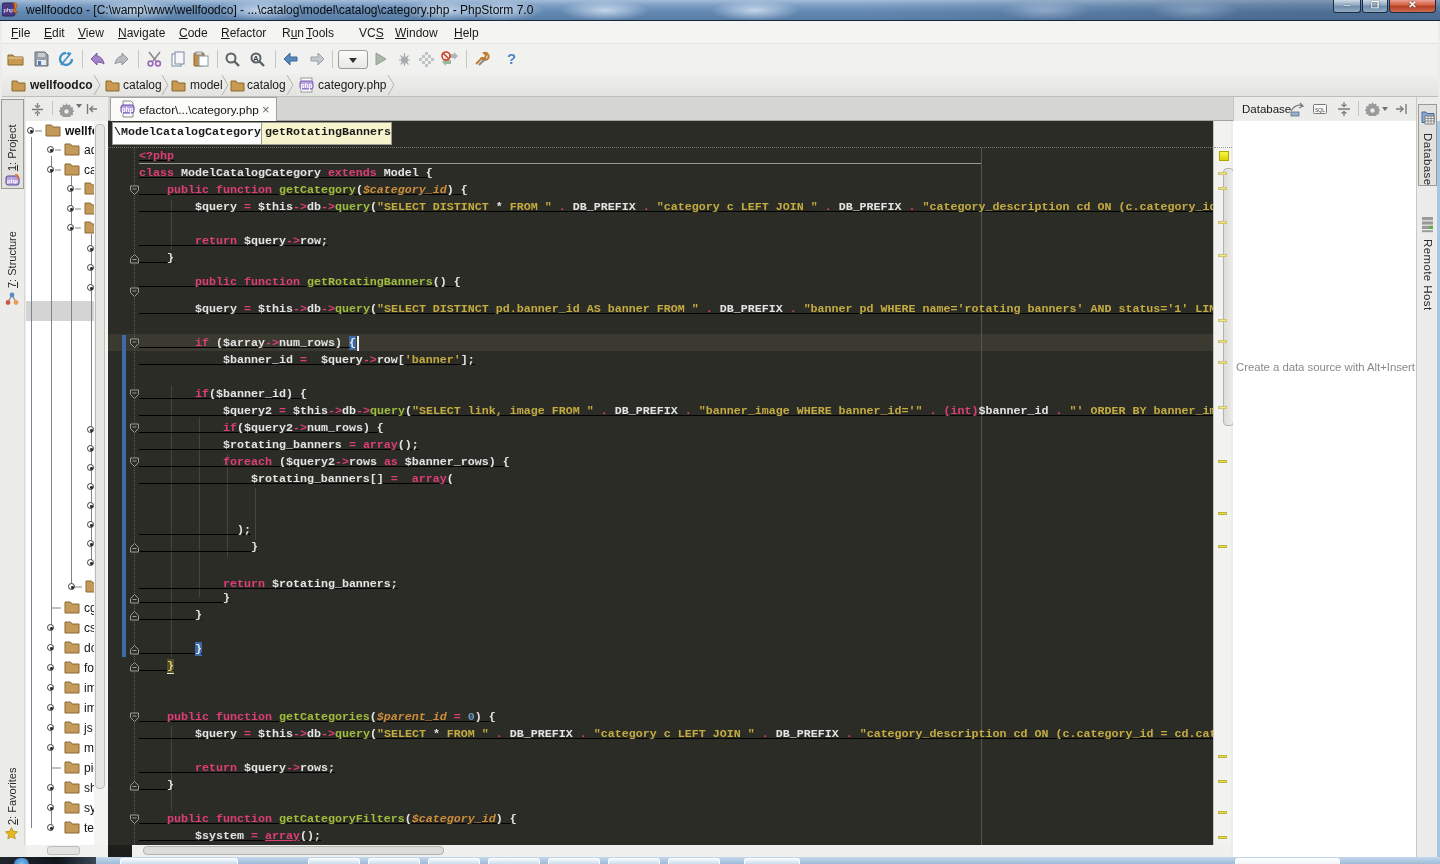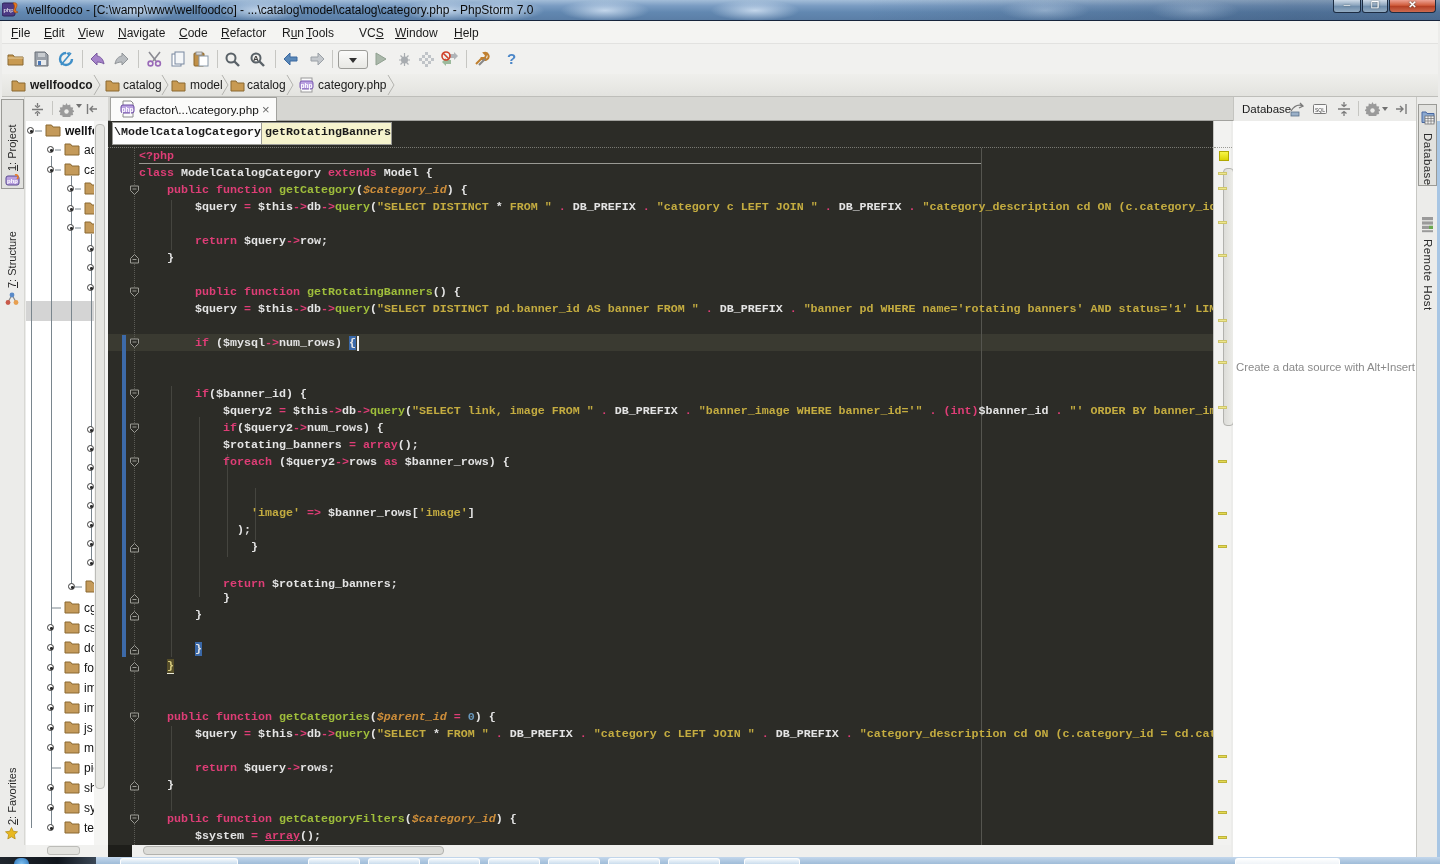--- a/index.html
+++ b/index.html
@@ -47,21 +47,21 @@
 #stripe { position:absolute; left:1213px; top:121px; width:18px; height:724px; background:#f2f2f0; border-left:1px solid #c4c4c0;}
 #hscroll { position:absolute; left:108px; top:845px; width:1123px; height:12px; background:#f0f0ee; }
 #dbpanel { position:absolute; left:1233px; top:121px; width:183px; height:736px; background:#fff; }
 #dbhdr { position:absolute; left:1233px; top:97px; width:183px; height:24px; background:#ececea; border-left:1px solid #c4c4c0;}
 #rightbar { position:absolute; left:1416px; top:97px; width:21px; height:760px; background:#ececea; border-left:1px solid #c8c8c4;}
 #bluesliver { position:absolute; left:1437px; top:121px; width:3px; height:736px; background:#a8c6e4; }
 #taskbar { position:absolute; left:0; top:857px; width:1440px; height:7px; background:linear-gradient(180deg,#c3d7ec,#9fbcd8); }
 
 #code { position:absolute; left:0; top:0; width:1105px; height:724px;
   font-family:"Liberation Mono",monospace; font-weight:bold; font-size:11.67px; }
-.cl { position:absolute; white-space:pre; line-height:17px; height:17px; left:31px; }
+.cl { position:absolute; white-space:pre; line-height:17px; height:17px; left:31px;text-decoration:underline; }
 .k { color:#de3d76; } .f { color:#9fbe3b; } .v { color:#e4e4e4; } .s { color:#c4ac40; }
 .pm { color:#cc8d3a; font-style:italic; } .n { color:#6897bb; }
 .vtext { position:absolute; font-size:11px; color:#2a2a2a; white-space:nowrap;
   transform:rotate(-90deg); transform-origin:0 0; }
 .vtext2 { position:absolute; font-size:11.5px; letter-spacing:.4px; color:#2a2a2a; white-space:nowrap;
   transform:rotate(90deg); transform-origin:0 0; }
 .tc { position:absolute; width:7px; height:7px; border:1px solid #3c3c3c; border-radius:50%; background:#fdfdfd; }
 .tc i { position:absolute; left:2px; top:2px; width:2.6px; height:2.6px; background:#2a2a2a; border-radius:50%; }
 .tl { position:absolute; font-size:12px; color:#111; white-space:nowrap; }
 .tick { position:absolute; left:4px; width:9px; height:3px; background:#ece68e; border:1px solid #cfc66a; }
@@ -461,29 +461,30 @@
   <div class="abs" style="left:119px;top:333px;width:1px;height:103px;background:#45453f;"></div>
   <div class="abs" style="left:147px;top:367px;width:1px;height:52px;background:#45453f;"></div>
   <div class="abs" style="left:63px;top:605px;width:1px;height:85px;background:#45453f;"></div>
   <div id="code">
   <div class="cl" style="top:27px"><span class="k">&lt;?php</span></div>
   <div class="cl" style="top:44px"><span class="k">class</span><span class="v"> ModelCatalogCategory </span><span class="k">extends</span><span class="v"> Model {</span></div>
   <div class="cl" style="top:61px"><span class="v">    </span><span class="k">public function</span><span class="v"> </span><span class="f">getCategory</span><span class="v">(</span><span class="pm">$category_id</span><span class="v">) {</span></div>
   <div class="cl" style="top:78px"><span class="v">        </span><span class="v">$query </span><span class="k">=</span><span class="v"> $this</span><span class="k">-&gt;</span><span class="v">db</span><span class="k">-&gt;</span><span class="f">query</span><span class="v">(</span><span class="s">"SELECT DISTINCT </span><span class="v">*</span><span class="s"> FROM "</span><span class="v"> </span><span class="k">.</span><span class="v"> DB_PREFIX </span><span class="k">.</span><span class="v"> </span><span class="s">"category c LEFT JOIN "</span><span class="v"> </span><span class="k">.</span><span class="v"> DB_PREFIX </span><span class="k">.</span><span class="v"> </span><span class="s">"category_description cd ON (c.category_id = cd.category_id) LEFT JOIN "</span></div>
   <div class="cl" style="top:112px"><span class="v">        </span><span class="k">return</span><span class="v"> $query</span><span class="k">-&gt;</span><span class="v">row;</span></div>
   <div class="cl" style="top:129px"><span class="v">    </span><span class="v">}</span></div>
-  <div class="cl" style="top:163px"><span class="v">        </span><span class="k">public function</span><span class="v"> </span><span class="f">getRotatingBanners</span><span class="v">() {</span></div>
+  <div class="cl" style="top:153px"><span class="v">        </span><span class="k">public function</span><span class="v"> </span><span class="f">getRotatingBanners</span><span class="v">() {</span></div>
   <div class="cl" style="top:180px"><span class="v">        </span><span class="v">$query </span><span class="k">=</span><span class="v"> $this</span><span class="k">-&gt;</span><span class="v">db</span><span class="k">-&gt;</span><span class="f">query</span><span class="v">(</span><span class="s">"SELECT DISTINCT pd.banner_id AS banner FROM "</span><span class="v"> </span><span class="k">.</span><span class="v"> DB_PREFIX </span><span class="k">.</span><span class="v"> </span><span class="s">"banner pd WHERE name='rotating banners' AND status='1' LIMIT 1"</span></div>
-  <div class="cl" style="top:214px"><span class="v">        </span><span class="k">if</span><span class="v"> ($mysql</span><span class="k">-&gt;</span><span class="v">num_rows) </span><span class="v" style="background:#3a68a8">{</span></div>
+  <div class="cl" style="top:214px"><span class="v">        </span><span class="k">if</span><span class="v"> ($array</span><span class="k">-&gt;</span><span class="v">num_rows) </span><span class="v" style="background:#3a68a8">{</span></div>
+  <div class="cl" style="top:231px"><span class="v">            </span><span class="v">$banner_id </span><span class="k">=</span><span class="v">  $query</span><span class="k">-&gt;</span><span class="v">row[</span><span class="s">'banner'</span><span class="v">];</span></div>
   <div class="cl" style="top:265px"><span class="v">        </span><span class="k">if</span><span class="v">($banner_id) {</span></div>
   <div class="cl" style="top:282px"><span class="v">            </span><span class="v">$query2 </span><span class="k">=</span><span class="v"> $this</span><span class="k">-&gt;</span><span class="v">db</span><span class="k">-&gt;</span><span class="f">query</span><span class="v">(</span><span class="s">"SELECT link, image FROM "</span><span class="v"> </span><span class="k">.</span><span class="v"> DB_PREFIX </span><span class="k">.</span><span class="v"> </span><span class="s">"banner_image WHERE banner_id='"</span><span class="v"> </span><span class="k">.</span><span class="v"> </span><span class="k">(int)</span><span class="v">$banner_id </span><span class="k">.</span><span class="v"> </span><span class="s">"' ORDER BY banner_image_id ASC"</span></div>
   <div class="cl" style="top:299px"><span class="v">            </span><span class="k">if</span><span class="v">($query2</span><span class="k">-&gt;</span><span class="v">num_rows) {</span></div>
   <div class="cl" style="top:316px"><span class="v">            </span><span class="v">$rotating_banners </span><span class="k">=</span><span class="v"> </span><span class="k">array</span><span class="v">();</span></div>
   <div class="cl" style="top:333px"><span class="v">            </span><span class="k">foreach</span><span class="v"> ($query2</span><span class="k">-&gt;</span><span class="v">rows </span><span class="k">as</span><span class="v"> $banner_rows) {</span></div>
-  <div class="cl" style="top:384px"><span class="v">                </span><span class="s">'image'</span><span class="v"> </span><span class="k">=&gt;</span><span class="v"> $banner_rows[</span><span class="s">'image'</span><span class="v">]</span></div>
+  <div class="cl" style="top:350px"><span class="v">                </span><span class="v">$rotating_banners[] </span><span class="k">=</span><span class="v">  </span><span class="k">array</span><span class="v">(</span></div>
   <div class="cl" style="top:401px"><span class="v">              </span><span class="v">);</span></div>
   <div class="cl" style="top:418px"><span class="v">                </span><span class="v">}</span></div>
   <div class="cl" style="top:455px"><span class="v">            </span><span class="k">return</span><span class="v"> $rotating_banners;</span></div>
   <div class="cl" style="top:469px"><span class="v">            </span><span class="v">}</span></div>
   <div class="cl" style="top:486px"><span class="v">        </span><span class="v">}</span></div>
   <div class="cl" style="top:520px"><span class="v">        </span><span class="v" style="background:#3a68a8">}</span></div>
   <div class="cl" style="top:537px"><span class="v">    </span><span style="background:#554d28;color:#d8cd80;border-bottom:1.5px solid #e8e8d8">}</span></div>
   <div class="cl" style="top:588px"><span class="v">    </span><span class="k">public function</span><span class="v"> </span><span class="f">getCategories</span><span class="v">(</span><span class="pm">$parent_id</span><span class="v"> </span><span class="k">=</span><span class="v"> </span><span class="n">0</span><span class="v">) {</span></div>
   <div class="cl" style="top:605px"><span class="v">        </span><span class="v">$query </span><span class="k">=</span><span class="v"> $this</span><span class="k">-&gt;</span><span class="v">db</span><span class="k">-&gt;</span><span class="f">query</span><span class="v">(</span><span class="s">"SELECT </span><span class="v">*</span><span class="s"> FROM "</span><span class="v"> </span><span class="k">.</span><span class="v"> DB_PREFIX </span><span class="k">.</span><span class="v"> </span><span class="s">"category c LEFT JOIN "</span><span class="v"> </span><span class="k">.</span><span class="v"> DB_PREFIX </span><span class="k">.</span><span class="v"> </span><span class="s">"category_description cd ON (c.category_id = cd.category_id) WHERE "</span></div>
   <div class="cl" style="top:639px"><span class="v">        </span><span class="k">return</span><span class="v"> $query</span><span class="k">-&gt;</span><span class="v">rows;</span></div>

